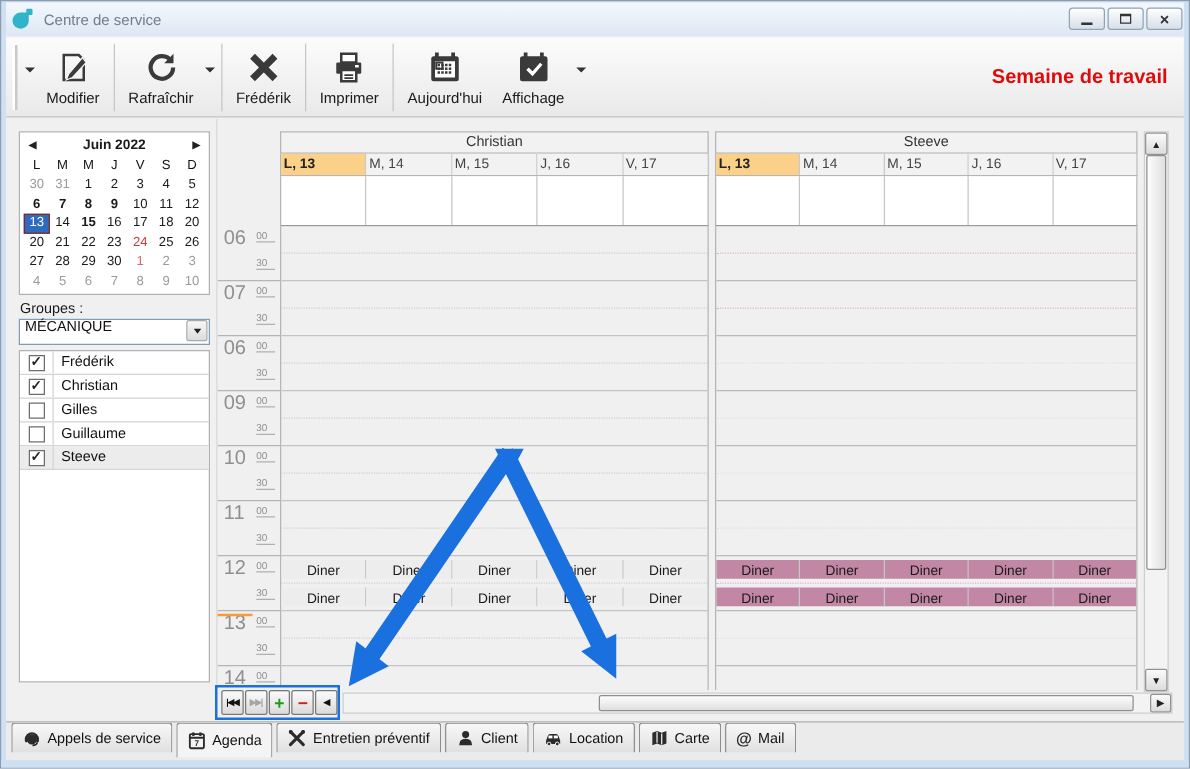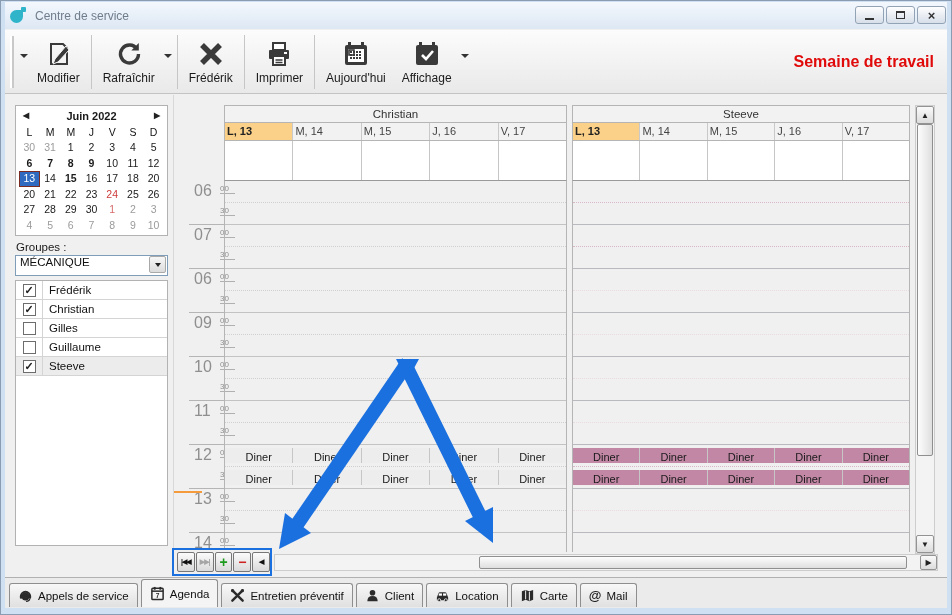--- a/index.html
+++ b/index.html
@@ -68,21 +68,21 @@
   .tech-row { height:19px; display:flex; align-items:center; border-bottom:1px solid #d4d4d4; }
   .tech-sel { background:#ececec; }
   .tech-cb-cell { width:27px; height:100%; border-right:1px solid #d4d4d4; display:flex; align-items:center; justify-content:center; }
   .tech-cb { width:13px; height:13px; background:#fff; border:1px solid #6d6d6d; font-size:11px; line-height:11px;
              font-weight:bold; color:#222; text-align:center; }
   .tech-name { font-size:11.5px; color:#111; padding-left:6px; }
 
   
   .sched { position:absolute; left:168px; top:0; right:8px; bottom:0; border-left:1px solid #d8d8d8; }
 
-  .time-gutter { position:absolute; left:15px; top:86px; width:50px; height:371px; overflow:hidden; }
+  .time-gutter { position:absolute; left:0; top:86px; width:50px; height:371px; overflow:hidden; }
   .hour-blk { position:relative; height:44px; border-bottom:1px solid #b5b5b5; }
   .hb-h { position:absolute; left:5px; top:1px; font-size:16px; color:#8f8f8f; }
   .hb-m { position:absolute; right:4px; width:15px; font-size:8px; color:#8f8f8f; border-bottom:1px solid #b0b0b0; text-align:left; }
   .m0 { top:3px; } .m30 { top:25px; }
   .now-line { position:absolute; left:0; top:396px; width:28px; height:2px; background:#f59b3c; }
 
   .panel { position:absolute; top:10px; }
   .panel-christian { left:50px; width:343px; }
   .panel-steeve { left:398px; width:338px; }
   .res-head { height:18px; background:#f2f2f2; border:1px solid #b5b5b5; text-align:center;
@@ -127,21 +127,21 @@
              display:flex; align-items:center; padding-left:3px; gap:1px; }
   .nbtn { width:18px; height:20px; background:linear-gradient(#fbfbfb,#dadada); border:1px solid #777;
           border-radius:2px; font-size:7px; font-weight:bold; color:#111; letter-spacing:-1px;
           display:flex; align-items:center; justify-content:center; }
   .nbtn.ndis { color:#a5a5a5; }
   .nbtn.ngreen { color:#1d9b1d; font-size:14px; letter-spacing:0; }
   .nbtn.nred { color:#cc2222; font-size:14px; letter-spacing:0; }
 
   
   .tabbar { position:absolute; left:4px; right:4px; bottom:6px; height:31px; background:#ebebeb;
-            border-top:1px solid #b0b0b0; display:flex; align-items:flex-end; padding:0 0 1px 4px; }
+            border-top:1px solid #b0b0b0; display:flex; align-items:flex-start; padding:0 0 1px 4px; }
   .tab { display:flex; align-items:center; gap:5px; height:24px; padding:0 8px;
          background:linear-gradient(#f8f8f8,#e0e0e0); border:1px solid #8e8e8e; border-bottom:none;
          border-radius:3px 3px 0 0; margin-right:3px; font-size:11.5px; color:#111; }
   .tab.active { height:28px; background:#f4f4f4; position:relative; z-index:2; }
   .tab svg { width:15px; height:15px; }
   .tab .at { font-size:13px; font-weight:bold; color:#222; }
   .bottom-strip { position:absolute; left:0; right:0; bottom:0; height:6px; background:#cfe0f2; }
 
   
   .overlay { position:absolute; inset:0; pointer-events:none; z-index:50; }

